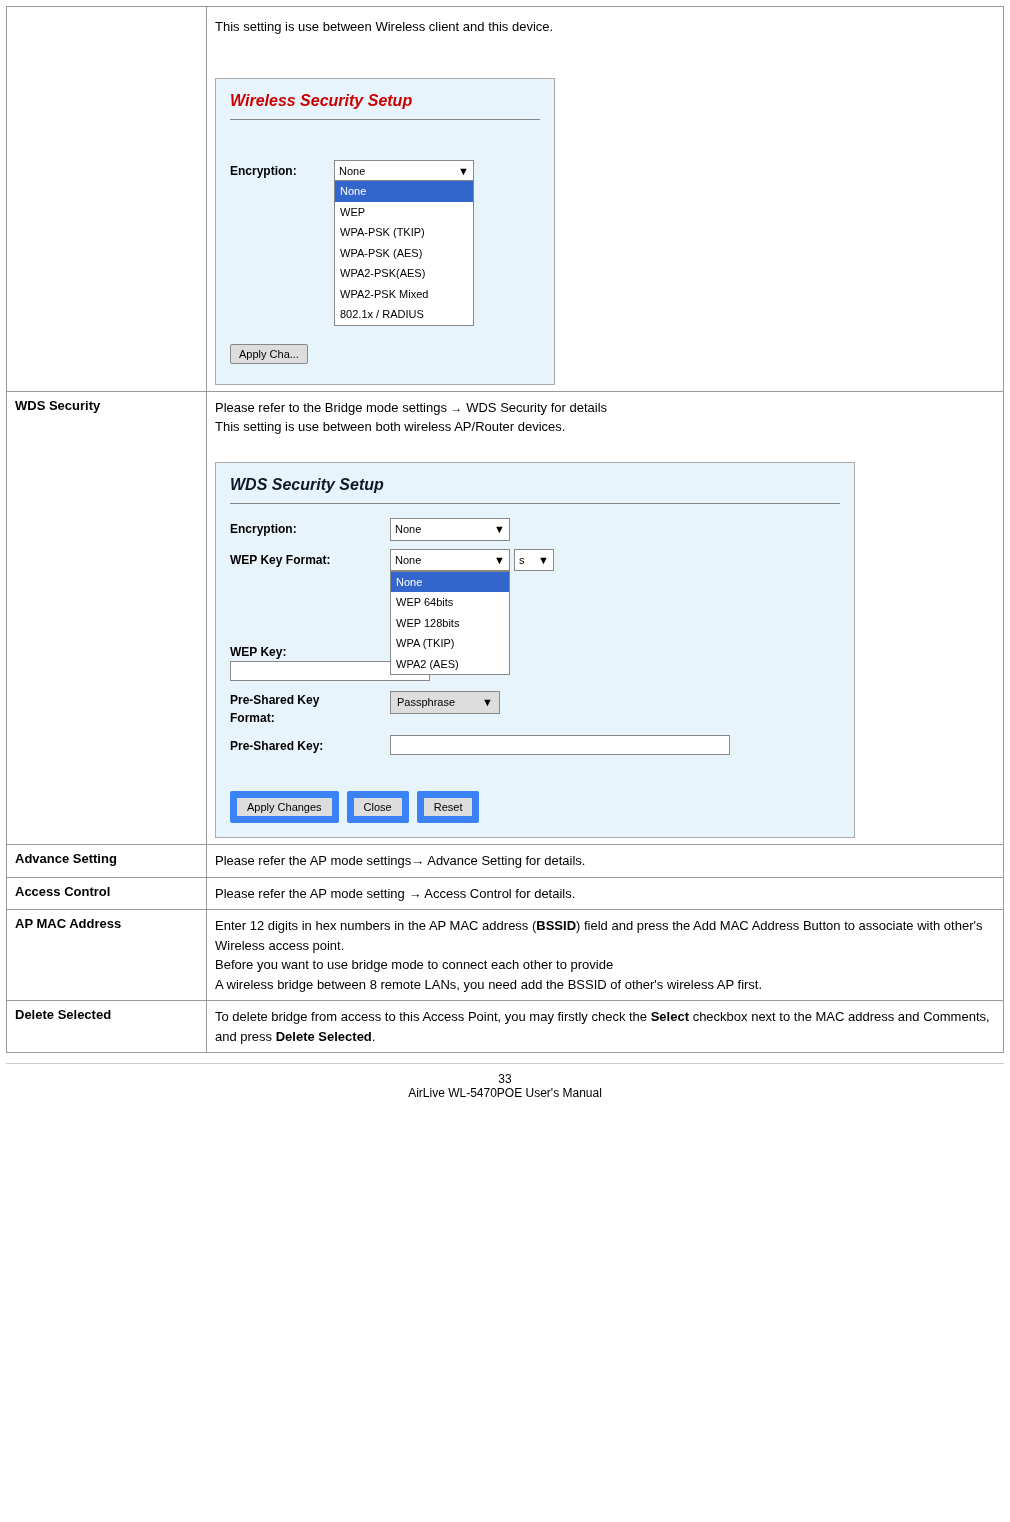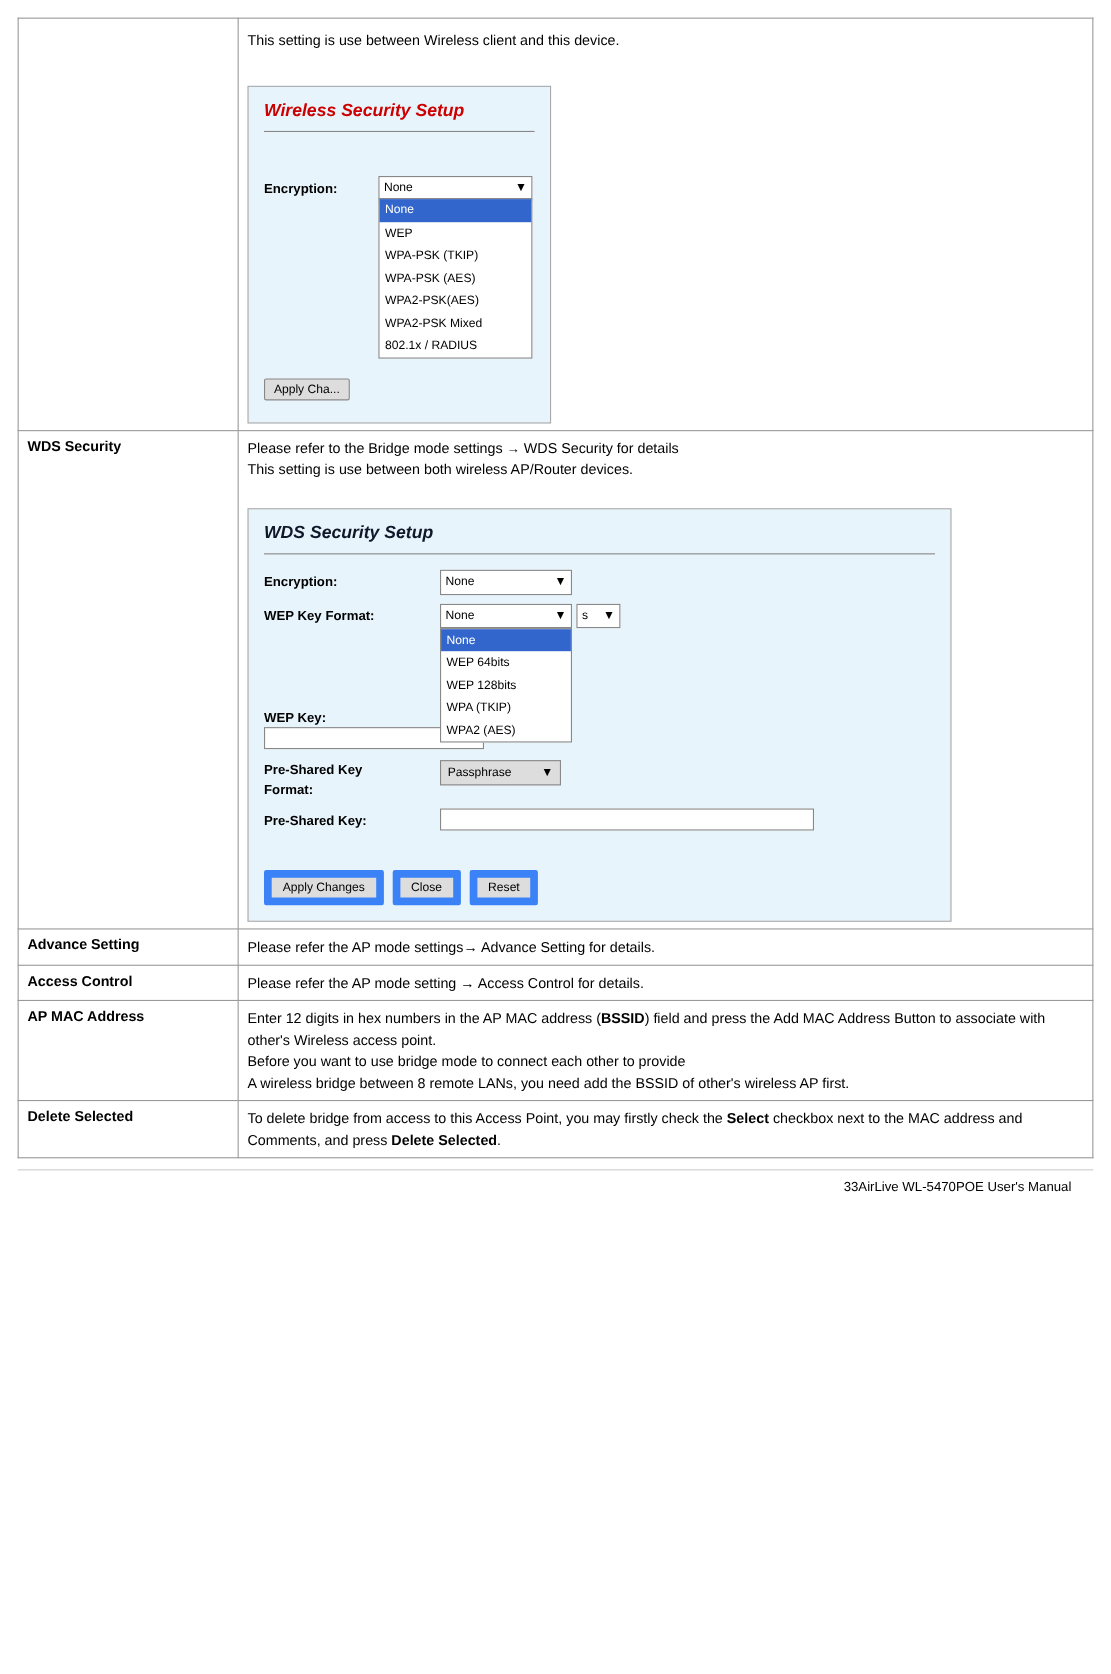--- a/index.html
+++ b/index.html
@@ -5,21 +5,21 @@
     * { box-sizing: border-box; margin: 0; padding: 0; }
     body {
       font-family: Arial, sans-serif;
       font-size: 13px;
       background: #fff;
       width: 1010px;
       min-height: 1522px;
     }
     .page-wrapper {
       width: 1010px;
-      padding: 16px;
+      padding: 6px;
     }
     table.main-table {
       width: 100%;
       border-collapse: collapse;
       border: 1px solid #999;
     }
     table.main-table td {
       border: 1px solid #999;
       vertical-align: top;
       padding: 6px 8px;
@@ -36,22 +36,22 @@
       vertical-align: top;
       font-size: 13px;
       line-height: 1.5;
     }
     
     .wss-box {
       border: 1px solid #aaa;
       background: #e8f4fb;
       padding: 10px 14px 14px;
       display: inline-block;
-      width: 276px;
-      margin-top: 12px;
+      width: 340px;
+      margin-top: 22px;
     }
     .wss-title {
       color: #cc0000;
       font-size: 16px;
       font-weight: bold;
       font-style: italic;
       border-bottom: 1px solid #888;
       padding-bottom: 6px;
       margin-bottom: 10px;
     }
@@ -182,26 +182,27 @@
       border: 7px solid #3b82f6;
       background: #ddd;
       padding: 3px 10px;
       font-size: 11px;
       cursor: pointer;
       border-radius: 2px;
     }
     .page-footer {
       width: 100%;
       display: flex;
-      justify-content: flex-end;
+      justify-content: flex-start;
       align-items: center;
       padding: 8px 20px;
       font-size: 12px;
       border-top: 1px solid #ccc;
       margin-top: 10px;
+      flex-direction: column;
     }
     .arrow { font-size: 12px; }
     .first-row-content {
       padding-top: 4px;
     }
   </style>
 </head>
 <body>
 
 <div class="page-wrapper">

